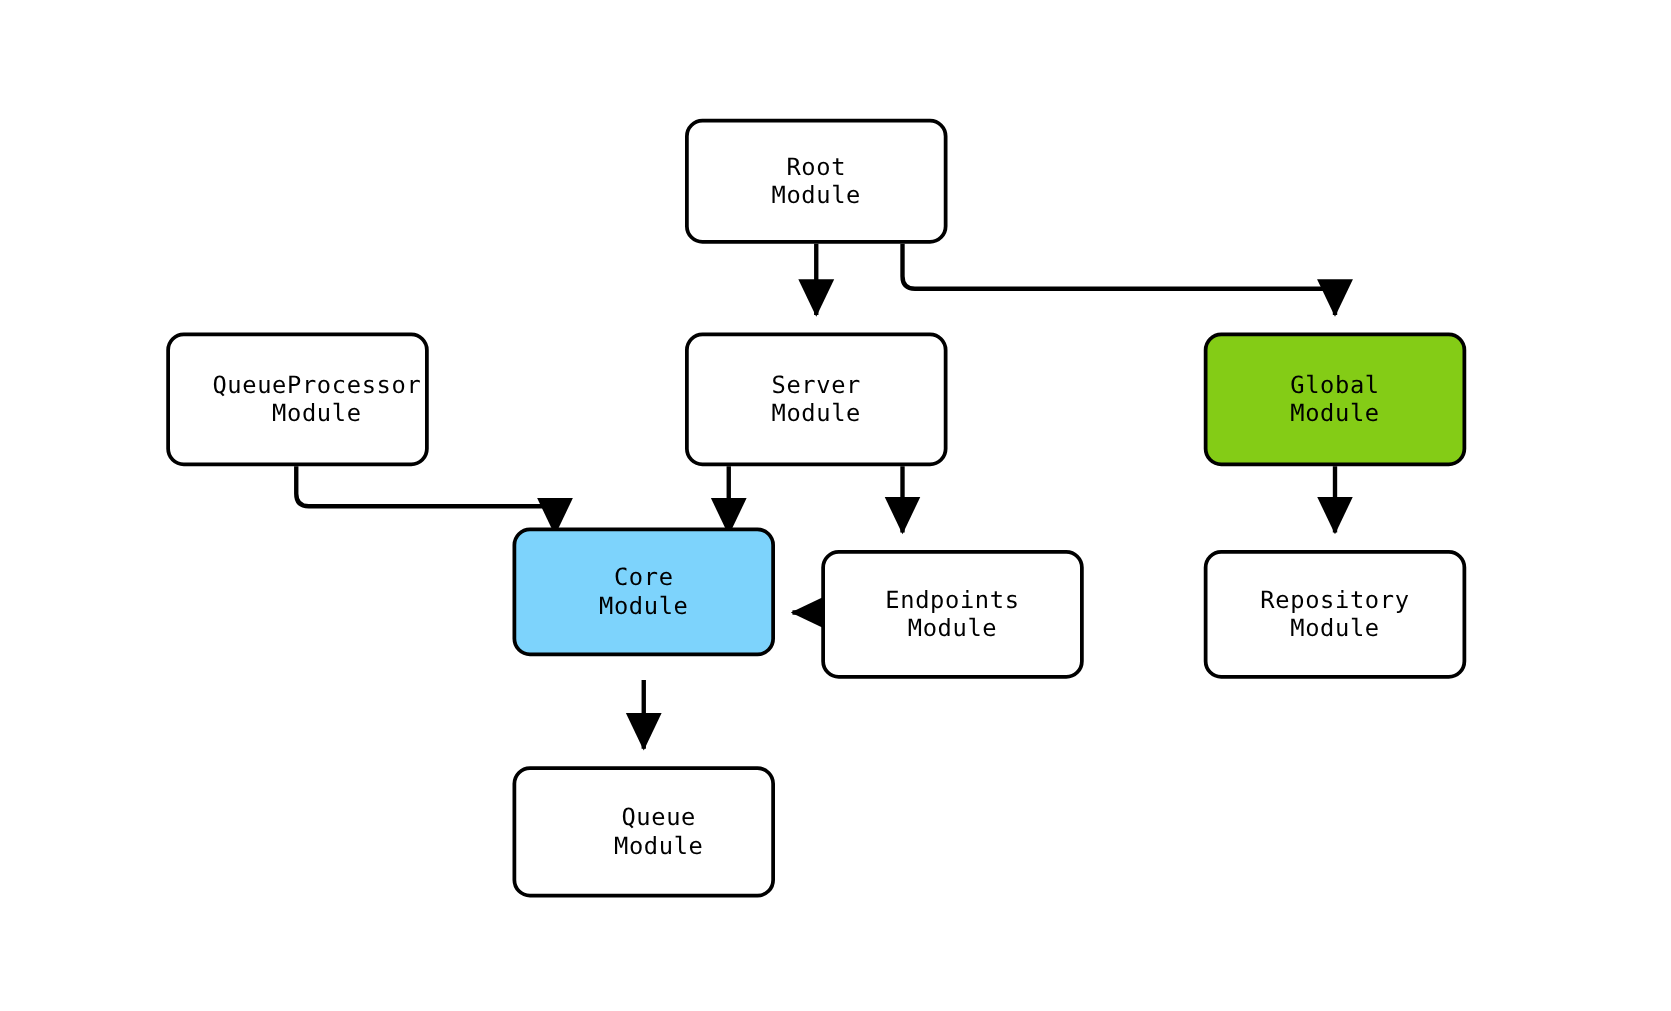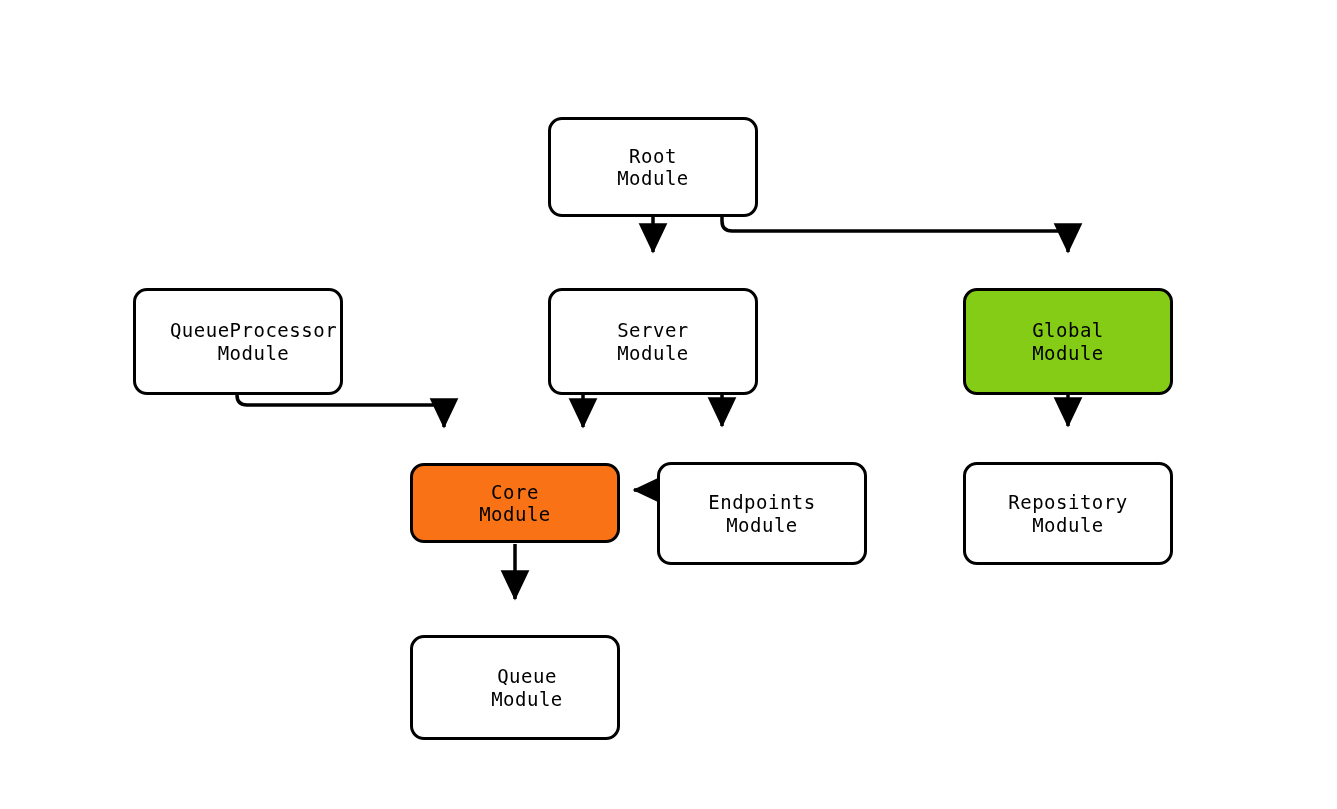--- a/index.html
+++ b/index.html
@@ -32,21 +32,20 @@
     display: flex;
     flex-direction: column;
     align-items: center;
     justify-content: center;
     text-align: center;
     color: #000000;
     font-size: 19px;
     line-height: 1.18;
     letter-spacing: 0.5px;
     z-index: 2;
-    margin-top: 22px;
   }
   .node .line1 { display: block; }
   .node .line2 { display: block; }
 </style>
 </head>
 <body>
 
 <div id="canvas">
 
   <svg id="edge-layer" viewBox="0 0 1337 809" xmlns="http://www.w3.org/2000/svg">
@@ -77,21 +76,21 @@
         <span class="line2">Module</span>
       </div>
       <div class="node" style="left: 548px; top: 266px; width: 210px; height: 107px; border-color: rgb(0, 0, 0); background: rgb(255, 255, 255); text-align: center;">
         <span class="line1">Server</span>
         <span class="line2">Module</span>
       </div>
       <div class="node" style="left: 963px; top: 266px; width: 210px; height: 107px; border-color: rgb(0, 0, 0); background: #84cc16;">
         <span class="line1">Global</span>
         <span class="line2">Module</span>
       </div>
-      <div class="node" style="left: 410px; top: 441px; width: 210px; height: 80px; border-color: rgb(0, 0, 0); background: #f97316;">
+      <div class="node" style="left: 410px; top: 422px; width: 210px; height: 103px; border-color: rgb(0, 0, 0); background: #7dd3fc;">
         <span class="line1">Core</span>
         <span class="line2">Module</span>
       </div>
       <div class="node" style="left: 657px; top: 440px; width: 210px; height: 103px; border-color: rgb(0, 0, 0); background: rgb(255, 255, 255);">
         <span class="line1">Endpoints</span>
         <span class="line2">Module</span>
       </div>
       <div class="node" style="left: 963px; top: 440px; width: 210px; height: 103px; border-color: rgb(0, 0, 0); background: rgb(255, 255, 255);">
         <span class="line1">Repository</span>
         <span class="line2">Module</span>

